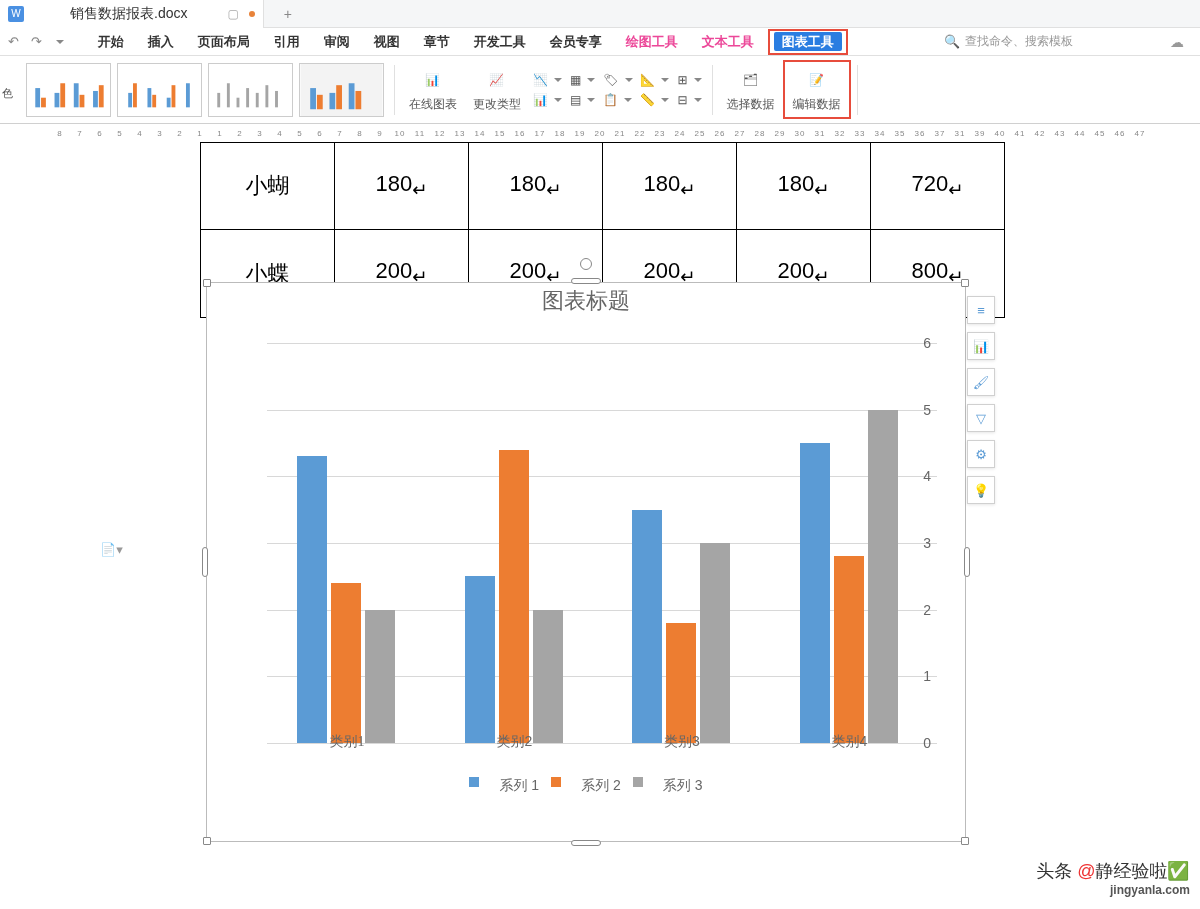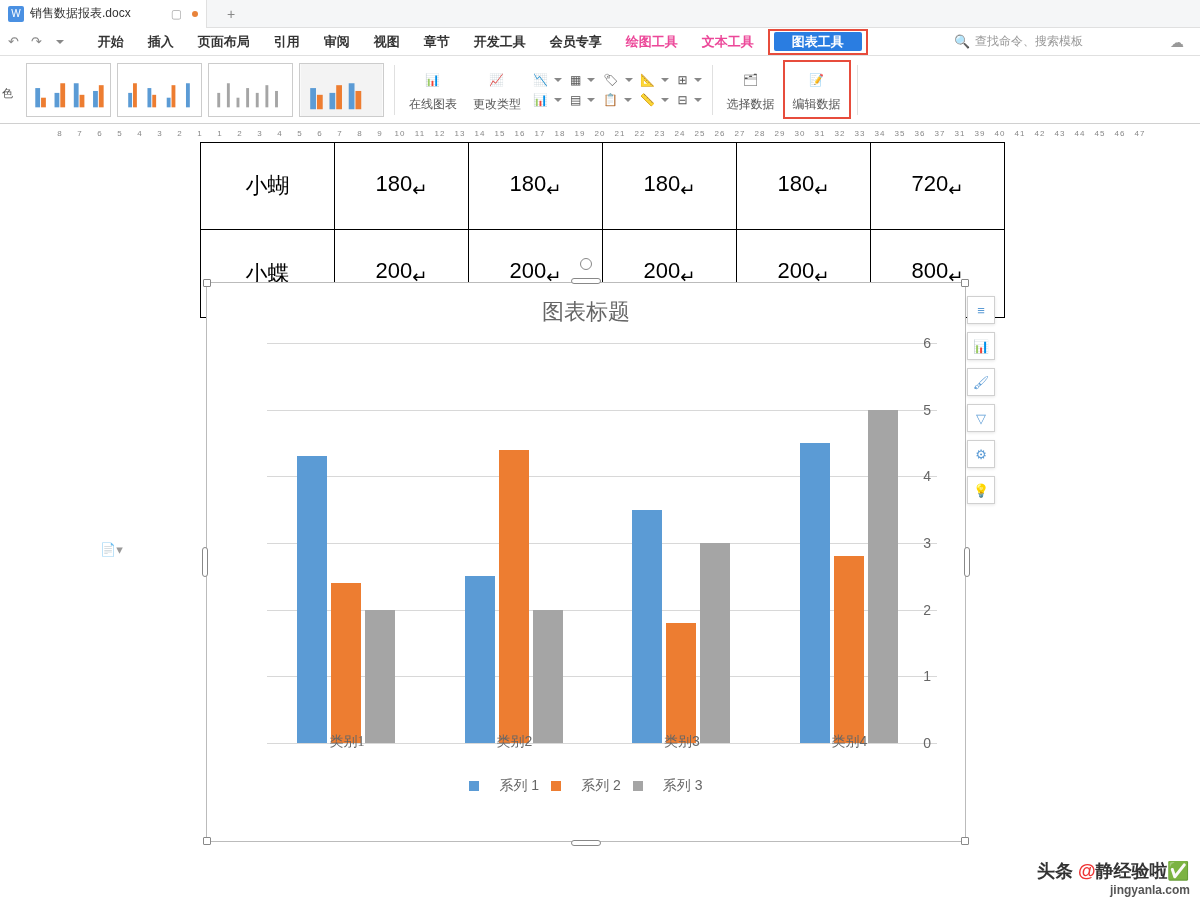--- a/index.html
+++ b/index.html
@@ -1,20 +1,20 @@
 <!DOCTYPE html>
 <html><head>
 <meta charset="utf-8">
 <style>
   * { box-sizing: border-box; margin: 0; padding: 0; }
   body { font-family: "Microsoft YaHei", sans-serif; font-size: 12px; background: #fff; width: 1200px; height: 909px; overflow: hidden; position: relative; }
   .title-bar { height: 28px; background: #f5f6f7; display: flex; align-items: center; border-bottom: 1px solid #e0e0e0; }
   .doc-tab { display: flex; align-items: center; background: #fff; height: 28px; padding: 0 8px; border-right: 1px solid #e0e0e0; }
   .doc-icon { width: 16px; height: 16px; background: #4a90e2; color: #fff; display: flex; align-items: center; justify-content: center; font-size: 10px; border-radius: 2px; margin-right: 6px; }
-  .doc-name { font-size: 12px; color: #333; }
+  .doc-name { font-size: 14px; color: #333; margin-left: 40px; }
   .tab-icons { display: flex; align-items: center; margin-left: 40px; gap: 10px; color: #aaa; }
   .dot-orange { width: 6px; height: 6px; background: #e8833a; border-radius: 50%; }
   .plus-tab { margin-left: 12px; color: #888; font-size: 14px; padding: 0 8px; }
 
   .ribbon-tabs { height: 28px; display: flex; align-items: center; border-bottom: 1px solid #e0e0e0; padding: 0 8px; gap: 4px; }
   .qat { display: flex; align-items: center; gap: 12px; color: #888; margin-right: 20px; font-size: 13px; }
   .ribbon-tabs .tab { padding: 4px 10px; font-size: 13px; color: #333; cursor: pointer; font-weight: bold; }
   .ribbon-tabs .tab.blue { color: #ec4899; }
   .ribbon-tabs .tab.active { background: #2a7de1; color: #fff; border-radius: 2px; }
   .highlight-red { border: 2px solid #e74c3c; padding: 2px 4px; }
@@ -45,40 +45,40 @@
   .doc-table td { border: 1px solid #000; padding: 28px 14px; font-size: 22px; text-align: center; width: 134px; height: 50px; }
 
   .chart-sel { position: absolute; left: 206px; top: 140px; width: 760px; height: 560px; border: 1px solid #bbb; background: #fff; }
   .sel-handle { position: absolute; width: 8px; height: 8px; background: #fff; border: 1px solid #888; border-radius: 1px; }
   .sel-top { position: absolute; left: 50%; top: -5px; transform: translateX(-50%); width: 30px; height: 6px; border: 1px solid #888; border-radius: 3px; background: #fff; }
   .sel-bot { position: absolute; left: 50%; bottom: -5px; transform: translateX(-50%); width: 30px; height: 6px; border: 1px solid #888; border-radius: 3px; background: #fff; }
   .sel-left { position: absolute; top: 50%; left: -5px; transform: translateY(-50%); width: 6px; height: 30px; border: 1px solid #888; border-radius: 3px; background: #fff; }
   .sel-right { position: absolute; top: 50%; right: -5px; transform: translateY(-50%); width: 6px; height: 30px; border: 1px solid #888; border-radius: 3px; background: #fff; }
   .rot-handle { position: absolute; left: 50%; top: -25px; transform: translateX(-50%); width: 12px; height: 12px; border: 1px solid #888; border-radius: 50%; background: #fff; }
 
-  .chart-title { text-align: center; font-size: 22px; color: #666; margin-top: 14px; }
+  .chart-title { text-align: center; font-size: 22px; color: #666; margin-top: 3px; }
   .plot { position: absolute; left: 30px; top: 60px; width: 700px; height: 400px; }
   .y-tick { position: absolute; right: 6px; font-size: 14px; color: #666; transform: translateY(-50%); }
   .grid-line { position: absolute; left: 30px; right: 0; height: 1px; background: #d8d8d8; }
   .bars { position: absolute; left: 30px; bottom: 0; right: 0; height: 400px; }
   .bar { position: absolute; bottom: 0; width: 30px; }
   .s1 { background: #5b9bd5; }
   .s2 { background: #ed7d31; }
   .s3 { background: #a5a5a5; }
   .x-labels { position: absolute; left: 60px; bottom: 88px; right: 60px; height: 20px; display: flex; }
   .x-label { position: absolute; font-size: 14px; color: #666; transform: translateX(-50%); }
   .legend { position: absolute; bottom: 46px; left: 0; right: 0; display: flex; justify-content: center; gap: 12px; font-size: 14px; color: #666; }
-  .legend-item { display: flex; align-items: center; gap: 20px; }
+  .legend-item { display: flex; gap: 20px; }
   .legend-sw { width: 10px; height: 10px; }
 
   .float-toolbar { position: absolute; right: 205px; top: 154px; display: flex; flex-direction: column; gap: 8px; }
   .float-btn { width: 28px; height: 28px; background: #fff; border: 1px solid #d0d0d0; box-shadow: 0 1px 3px rgba(0,0,0,0.1); display: flex; align-items: center; justify-content: center; color: #5b9bd5; font-size: 13px; }
 
   .watermark { position: absolute; right: 10px; bottom: 10px; display:flex; flex-direction:column; align-items:flex-end; }
-  .wm-top { font-size: 18px; font-weight: bold; color: #333; background: rgba(255,255,255,0.5); }
+  .wm-top { font-size: 18px; font-weight: normal; color: #333; background: rgba(255,255,255,0.5); }
   .wm-top .at { color:#e33; }
   .wm-bot { font-size: 12px; color: #555; font-weight:bold; }
   .chev::after { content:""; display:inline-block; border:4px solid transparent; border-top-color:#888; margin-left:2px; transform:translateY(2px);}
   .left-label { position:absolute; left:2px; top:86px; font-size:11px; color:#555; writing-mode:horizontal-tb;}
 </style>
 </head>
 <body>
 
 <div class="title-bar">
   <div class="doc-tab">
@@ -103,21 +103,21 @@
   <span class="tab">页面布局</span>
   <span class="tab">引用</span>
   <span class="tab">审阅</span>
   <span class="tab">视图</span>
   <span class="tab">章节</span>
   <span class="tab">开发工具</span>
   <span class="tab">会员专享</span>
   <span class="tab blue">绘图工具</span>
   <span class="tab blue">文本工具</span>
   <span class="highlight-red">
-    <span class="tab active" style="padding:2px 18px">图表工具</span>
+    <span class="tab active" style="padding:2px 8px">图表工具</span>
   </span>
   <div class="search-box">
     <span class="search-icon">🔍</span>
     <span>查找命令、搜索模板</span>
   </div>
   <div class="cloud-icon">☁</div>
 </div>
 
 <div class="toolbar">
   <div class="left-label">色</div>

